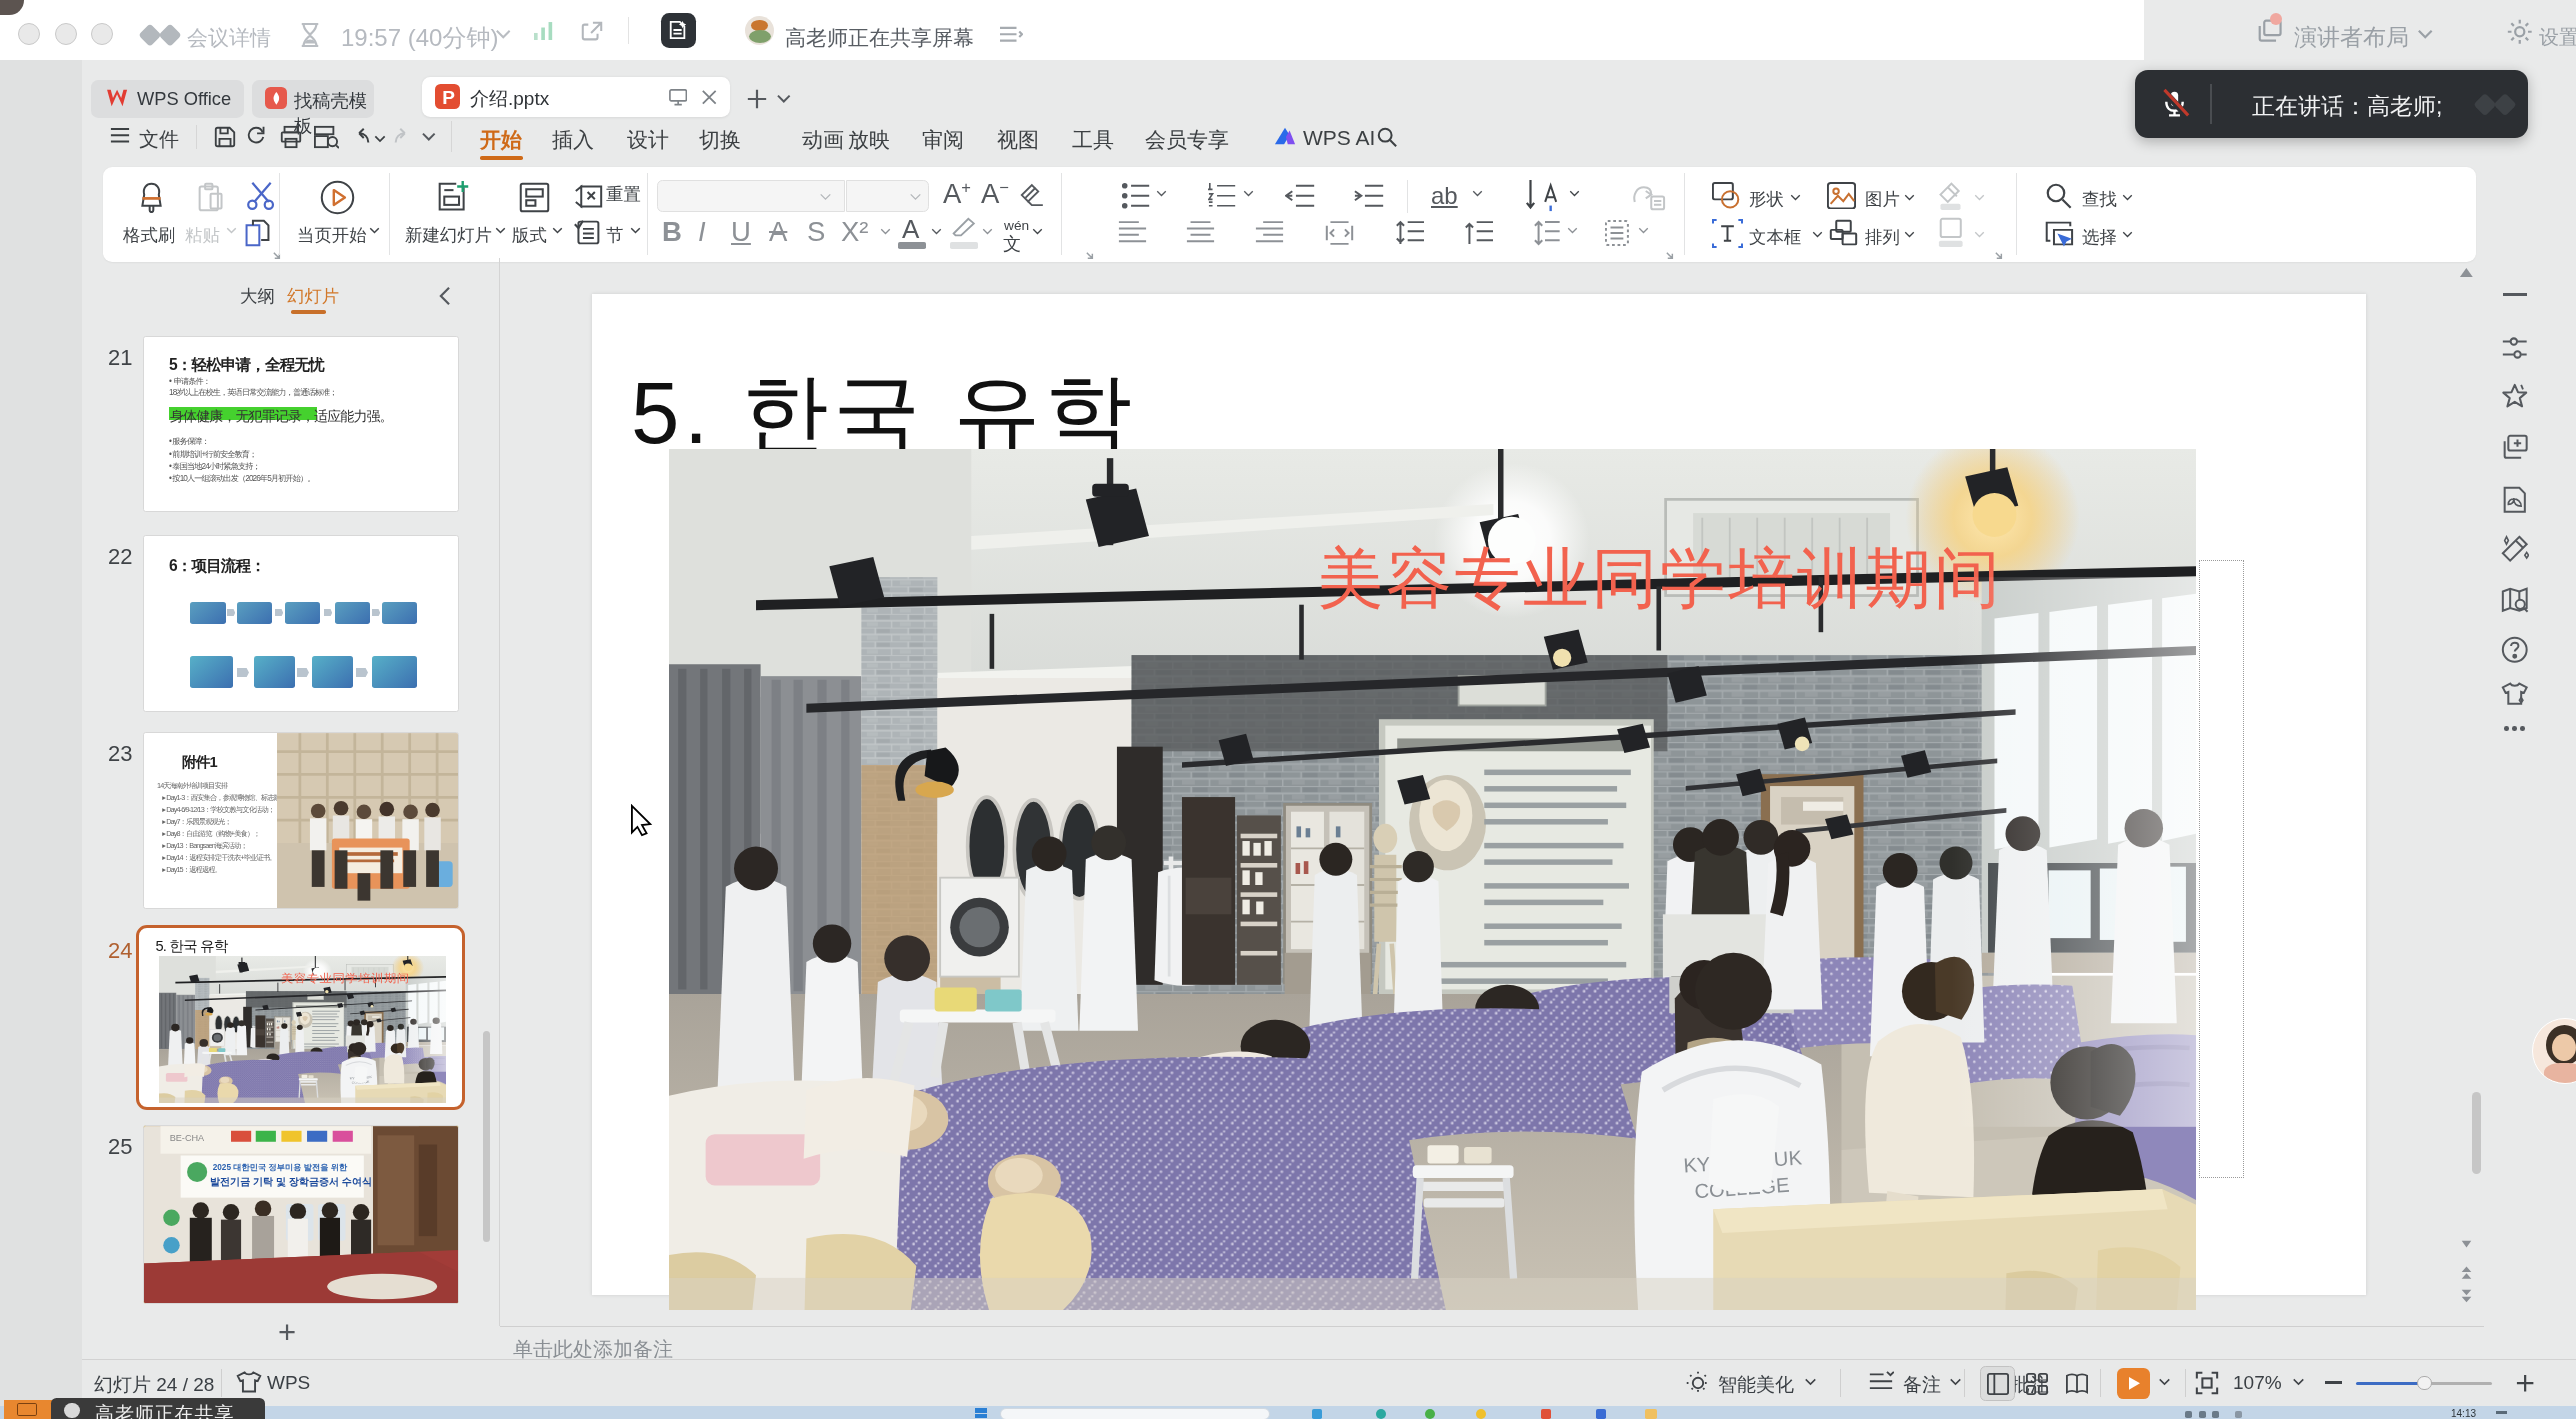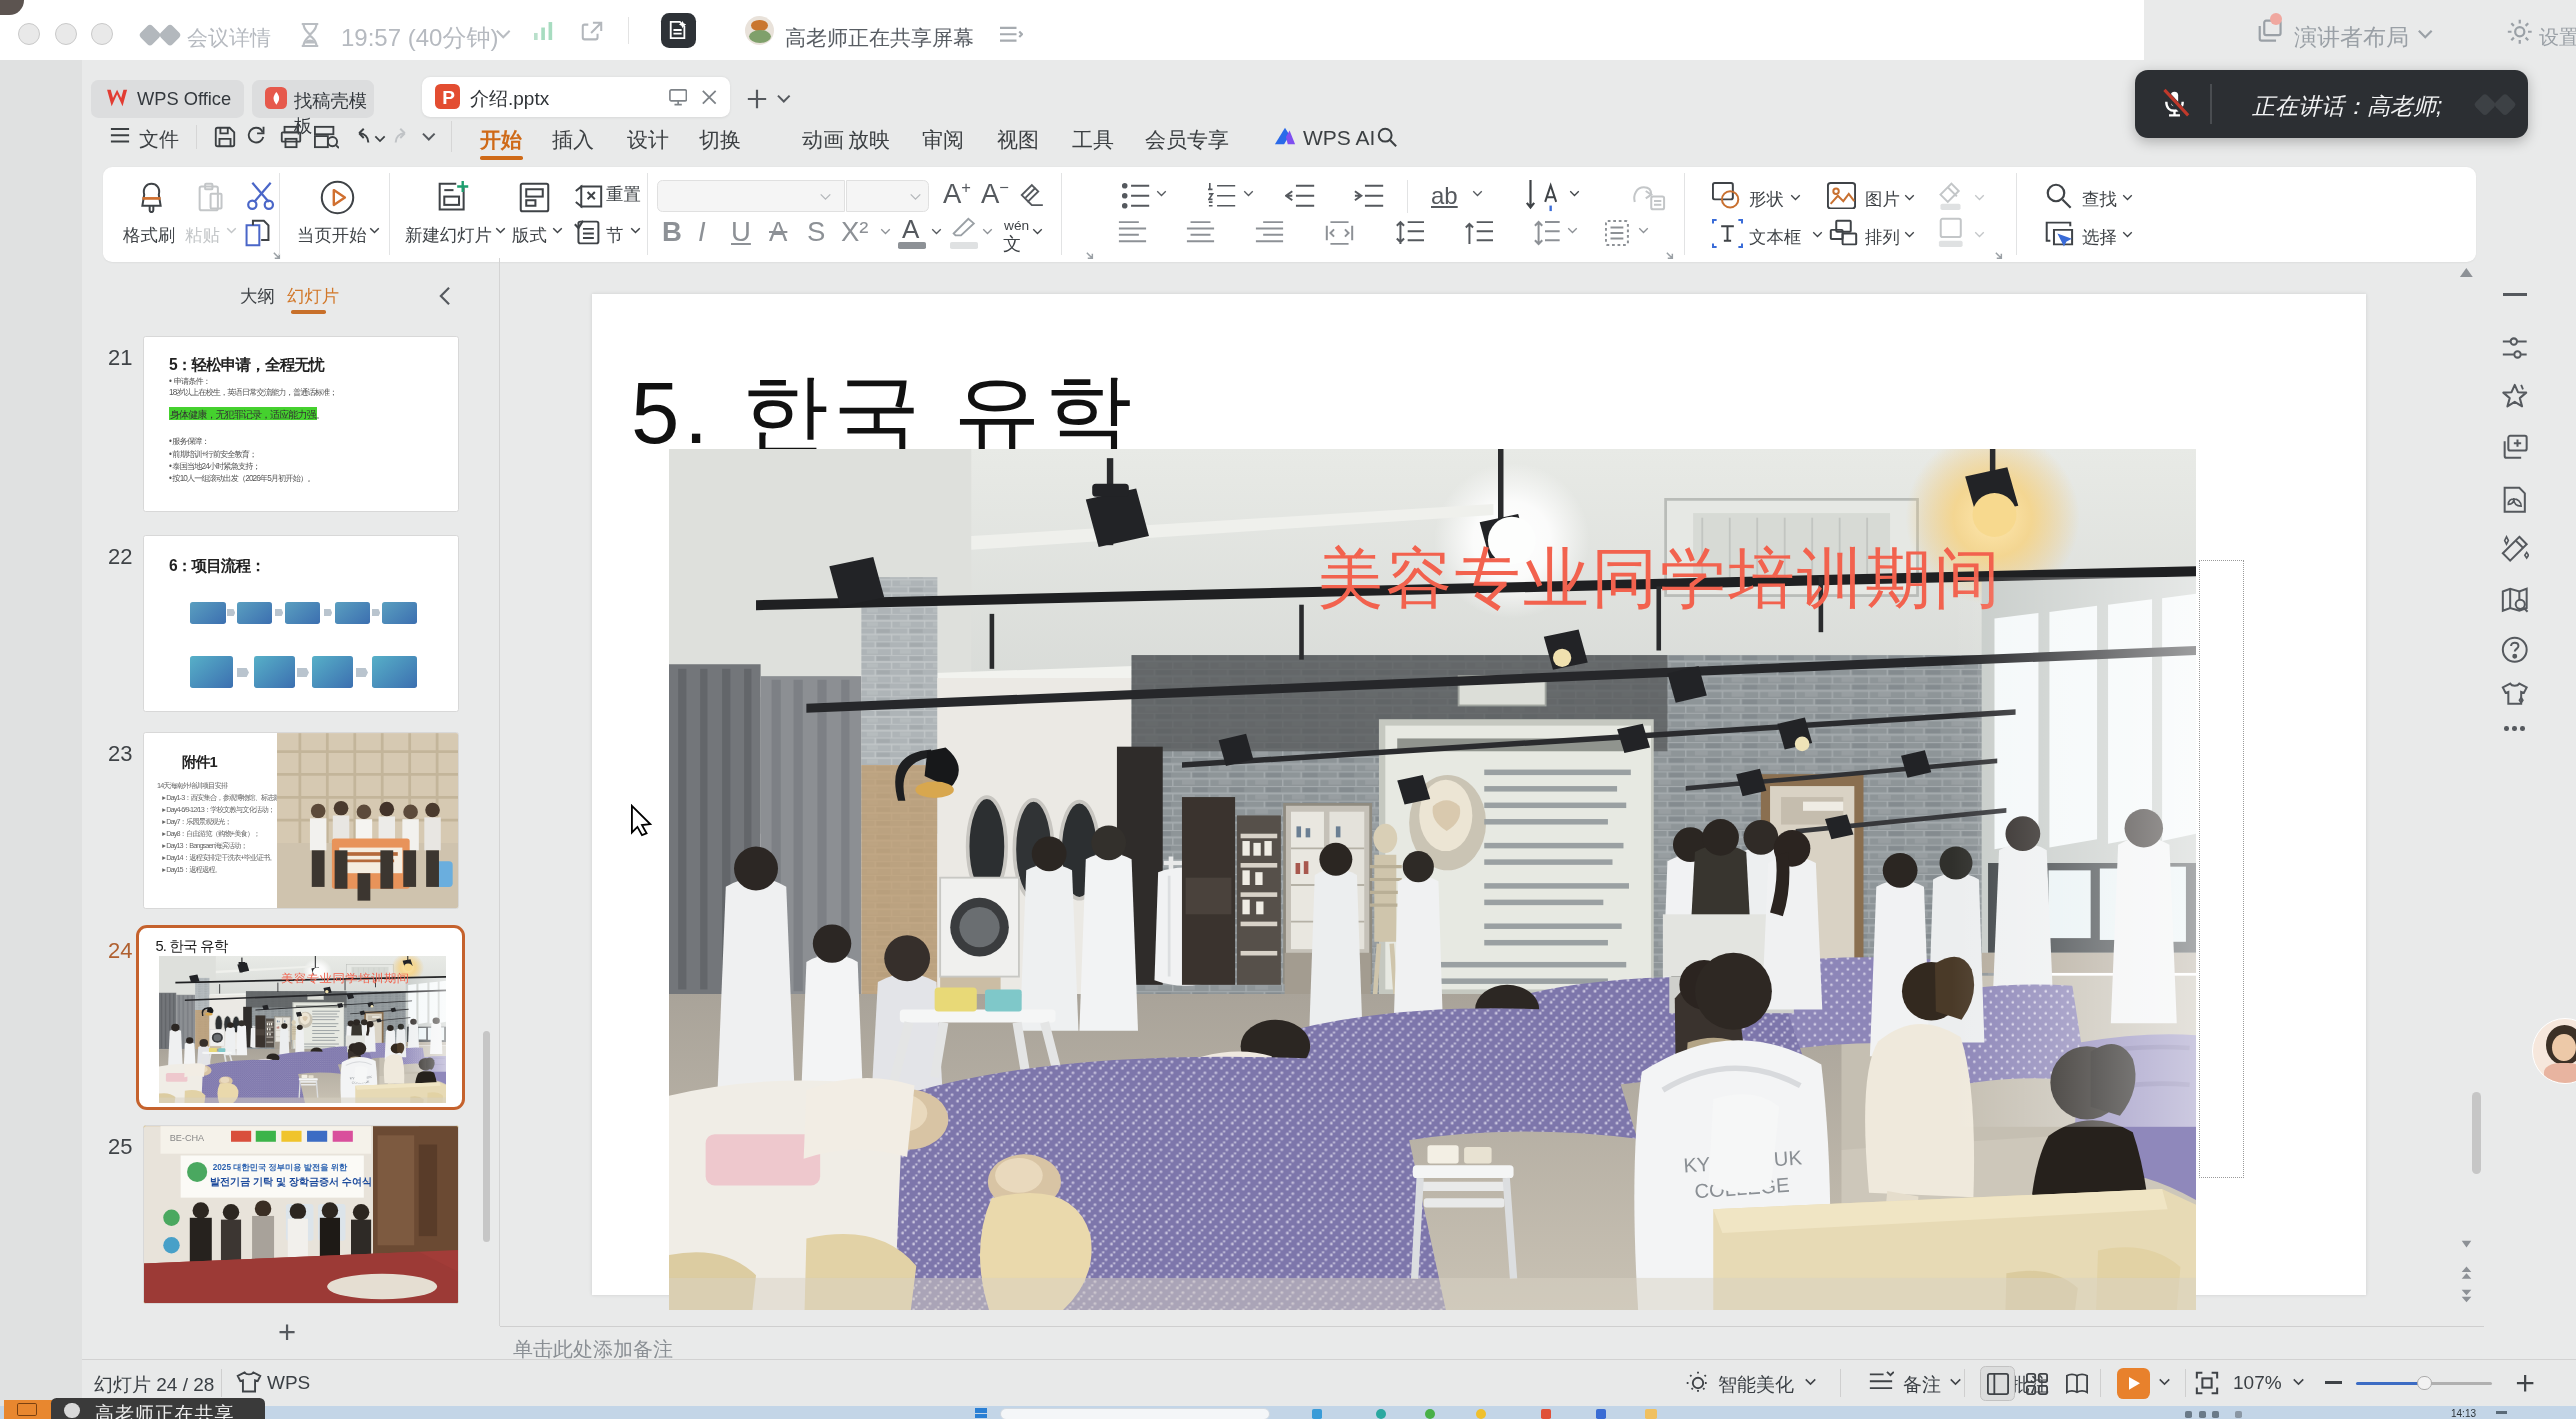--- a/index.html
+++ b/index.html
@@ -78,21 +78,21 @@
 
 <div class="abs" style="left:2135px;top:70px;width:393px;height:68px;background:#2c2f33;border-radius:13px;box-shadow:0 3.7px 13px rgba(0,0,0,.25);z-index:50;">
   <svg class="abs" style="left:24px;top:18.3px;" width="31" height="31" viewBox="0 0 34 34">
     <rect x="13" y="4" width="8" height="16" rx="4" fill="#fff"></rect>
     <path d="M8 15c0 7 4 10 9 10s9-3 9-10" stroke="#fff" stroke-width="2.6" fill="none"></path>
     <path d="M17 25v5M11 30h12" stroke="#fff" stroke-width="2.6"></path>
     <path d="M5 3l26 28" stroke="#2c2f33" stroke-width="7"></path>
     <path d="M6 2l26 28" stroke="#c0392b" stroke-width="3.4"></path>
   </svg>
   <div class="abs" style="left:75px;top:13.7px;width:1.8px;height:40px;background:#4a4d51;"></div>
-  <div class="abs" style="left:117px;top:21px;font-size:23px;color:#f2f3f4;white-space:nowrap;font-style:italic;">正在讲话：高老师;</div>
+  <div class="abs" style="left:117px;top:21px;font-size:23px;color:#f2f3f4;white-space:nowrap;">正在讲话：高老师;</div>
   <svg class="abs" style="left:339px;top:16.5px;" width="42" height="37" viewBox="0 0 46 26">
     <rect x="3" y="3" width="18" height="18" rx="4" transform="rotate(45 12 12)" fill="#3d4145"></rect>
     <rect x="25" y="3" width="18" height="18" rx="4" transform="rotate(45 34 12)" fill="#3d4145"></rect>
   </svg>
 </div>
 
 <div class="abs" style="left:0;top:60px;width:82px;height:1346px;background:#e0e1e1;"></div>
 
 <div class="abs" style="left:91px;top:80px;width:153px;height:38px;background:#dcddde;border-radius:7.3px;">
   <svg class="abs" style="left:14.7px;top:8.2px;" width="24" height="20" viewBox="0 0 26 22">
@@ -472,21 +472,21 @@
   </svg>
 <div class="abs" style="left:499px;top:258px;width:0.9px;height:1068px;background:#d4d4d4;"></div>
 
 <div id="thumbs">
   <div class="abs" style="left:108px;top:345px;font-size:22px;color:#3f4347;">21</div>
   <div class="abs" style="left:143px;top:336px;width:316px;height:176px;background:#fff;border:0.9px solid #d8d8d8;border-radius:2.7px;overflow:hidden;">
     <div class="abs" style="left:25px;top:18.3px;font-size:15.6px;font-weight:bold;color:#222;letter-spacing:-0.9px;">5：轻松申请，全程无忧</div>
     <div class="abs" style="left:25px;top:39px;font-size:8.2px;color:#555;letter-spacing:-0.9px;">•&nbsp;&nbsp;申请条件：</div>
     <div class="abs" style="left:25px;top:50px;font-size:8.2px;color:#555;letter-spacing:-0.9px;">18岁以上在校生，英语日常交流能力，普通话标准；</div>
     <div class="abs" style="left:25px;top:70px;width:148px;height:13px;background:#45d12e;"></div>
-    <div class="abs" style="left:26px;top:71px;font-size:10px;color:#333;letter-spacing:-0.9px;">身体健康，无犯罪记录，适应能力强。</div>
+    <div class="abs" style="left:26px;top:71px;font-size:14px;color:#333;letter-spacing:-0.9px;">身体健康，无犯罪记录，适应能力强。</div>
     <div class="abs" style="left:25px;top:99px;font-size:8.2px;color:#555;letter-spacing:-0.9px;">• 服务保障：</div>
     <div class="abs" style="left:25px;top:112px;font-size:8.2px;color:#555;letter-spacing:-0.9px;">• 前期培训+行前安全教育；</div>
     <div class="abs" style="left:25px;top:124px;font-size:8.2px;color:#555;letter-spacing:-0.9px;">• 泰国当地24小时紧急支持；</div>
     <div class="abs" style="left:25px;top:136px;font-size:8.2px;color:#555;letter-spacing:-0.9px;">• 按10人一组滚动出发（2026年5月初开始）。</div>
   </div>
 
   <div class="abs" style="left:108px;top:544px;font-size:22px;color:#3f4347;">22</div>
   <div class="abs" style="left:143px;top:535px;width:316px;height:177px;background:#fff;border:0.9px solid #d8d8d8;border-radius:2.7px;overflow:hidden;">
     <div class="abs" style="left:25px;top:20px;font-size:15.6px;font-weight:bold;color:#222;letter-spacing:-0.9px;">6：项目流程：</div>
     <div class="abs" style="left:46px;top:66px;width:36px;height:22px;background:linear-gradient(140deg,#5a9fc0,#3c6fb0);border-radius:2.7px;"></div>

